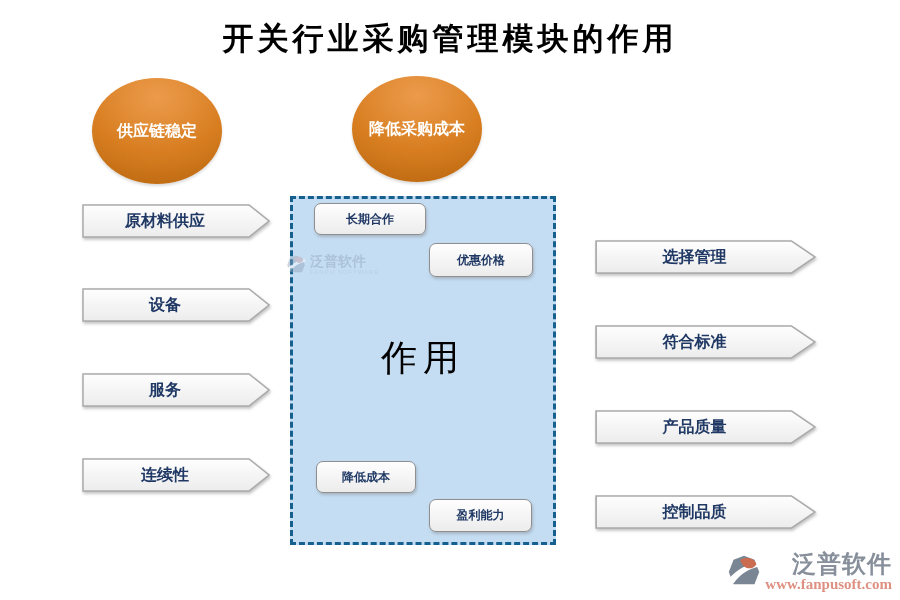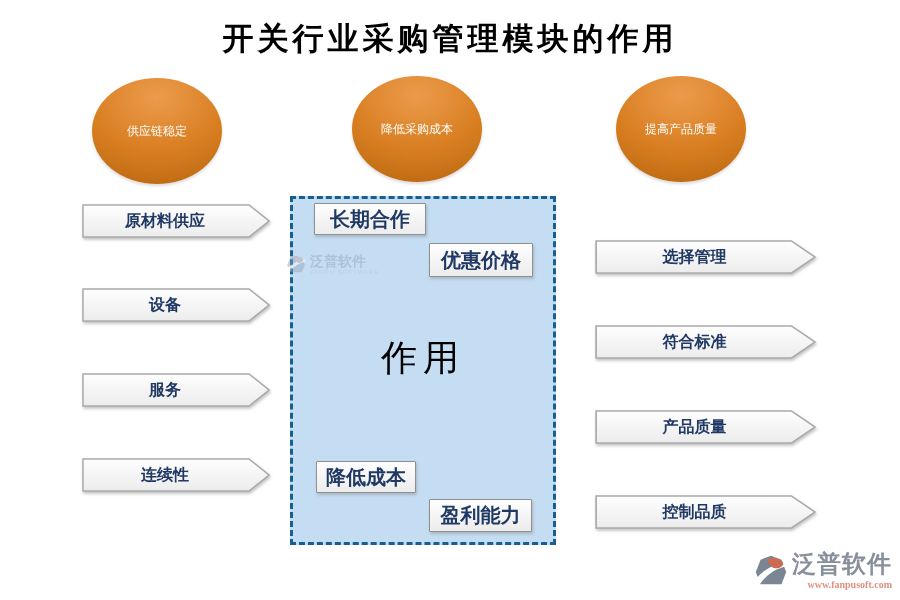--- a/index.html
+++ b/index.html
@@ -9,21 +9,21 @@
   
   .title{position:absolute;left:0;top:18px;width:900px;text-align:center;
     font-family:"DejaVu Serif","Liberation Serif",serif;font-weight:700;
     font-size:31px;letter-spacing:4px;color:#000000;}
 
   
   .ellipse{position:absolute;width:130px;height:106px;border-radius:50%;
     background:radial-gradient(ellipse 120% 115% at 50% 18%,#EC9B4C 0%,#D87E21 45%,#A85A06 100%);
     display:flex;align-items:center;justify-content:center;
     box-shadow:0 2px 3px rgba(0,0,0,0.15);}
-  .ellipse span{color:#ffffff;font-size:12px;font-weight:400;white-space:nowrap;text-align:center;}
+  .ellipse span{color:#ffffff;font-size:16px;font-weight:700;white-space:nowrap;text-align:center;}
   .e1{left:92px;top:78px;} .e2{left:352px;top:76px;} .e3{left:616px;top:76px;}
 
   
   .arrow{position:absolute;height:34px;}
   .arrow svg{position:absolute;left:0;top:0;width:100%;height:100%;
     filter:drop-shadow(1px 2px 1.5px rgba(100,100,100,0.4));}
   .arrow .lbl{position:absolute;left:0;top:0;right:22px;bottom:0;
     display:flex;align-items:center;justify-content:center;
     color:#1F3864;font-size:16px;font-weight:700;white-space:nowrap;}
   .la{left:82px;width:188px;}
@@ -32,44 +32,44 @@
   .ra1{top:240px;} .ra2{top:325px;} .ra3{top:410px;} .ra4{top:495px;}
 
   
   .center-box{position:absolute;left:290px;top:196px;width:266px;height:349px;
     background:#C5DDF2;border:3px dashed #16608F;box-sizing:border-box;}
   .center-label{position:absolute;left:290px;top:334px;width:266px;text-align:center;
     font-family:"DejaVu Serif","Liberation Serif",serif;font-size:36px;color:#000000;
     letter-spacing:6px;}
 
   
-  .chip{position:absolute;border:1.5px solid #8F8F8F;border-radius:1px;
+  .chip{position:absolute;border:1.5px solid #8F8F8F;border-radius:7px;
     background:linear-gradient(180deg,#FEFEFE 0%,#ECECEC 100%);
     box-shadow:1px 2px 3px rgba(110,110,110,0.35);
     display:flex;align-items:center;justify-content:center;
-    color:#1F3864;font-size:20px;font-weight:700;white-space:nowrap;}
+    color:#1F3864;font-size:12px;font-weight:700;white-space:nowrap;}
   .c1{left:314px;top:203px;width:110px;height:30px;}
   .c2{left:429px;top:243px;width:102px;height:32px;}
   .c3{left:316px;top:461px;width:98px;height:30px;}
   .c4{left:429px;top:499px;width:101px;height:31px;}
 
   
   .watermark{position:absolute;left:285px;top:254px;display:flex;align-items:flex-start;
     opacity:0.45;}
   .watermark svg{width:22px;height:22px;}
   .wm-text{margin-left:3px;display:flex;flex-direction:column;}
   .wm-name{font-size:14px;font-weight:700;color:#8FA2BC;line-height:15px;}
   .wm-sub{font-size:6px;color:#A9BCD2;letter-spacing:1px;line-height:7px;}
 
   
   .brand{position:absolute;right:8px;bottom:8px;display:flex;align-items:flex-start;}
   .brand svg{width:38px;height:38px;margin-top:2px;}
   .brand-text{display:flex;flex-direction:column;align-items:flex-end;margin-left:2px;}
   .brand-name{font-size:24px;font-weight:700;color:#878F9B;line-height:26px;letter-spacing:1px;}
-  .brand-url{font-size:10px;font-weight:700;color:#DE9183;line-height:15px;
+  .brand-url{font-size:15px;font-weight:700;color:#DE9183;line-height:15px;
     font-family:"Liberation Serif","DejaVu Serif",serif;}
 </style>
 </head>
 <body>
 
 <svg width="0" height="0" style="position:absolute" aria-hidden="true">
   <defs>
     <linearGradient id="arrowGrad" x1="0" y1="0" x2="0" y2="1">
       <stop offset="0" stop-color="#FEFEFE"></stop>
       <stop offset="1" stop-color="#ECECEC"></stop>
@@ -79,23 +79,20 @@
 
 <div class="canvas">
 
   <div class="title">开关行业采购管理模块的作用</div>
 
   <div class="ellipse e1">
     <span>供应链稳定</span>
   </div>
   <div class="ellipse e2">
     <span>降低采购成本</span>
-  </div>
-  <div class="ellipse e3">
-    <span>提高产品质量</span>
   </div>
 
   <div class="arrow la la2">
     <svg viewBox="0 0 188 34" preserveAspectRatio="none">
         <polygon points="1,1 167,1 187,17 167,33 1,33" fill="url(#arrowGrad)" stroke="#AAAAAA" stroke-width="1.5"></polygon>
       </svg>
     <span class="lbl">设备</span>
   </div>
   <div class="arrow la la1">
     <svg viewBox="0 0 188 34" preserveAspectRatio="none">

